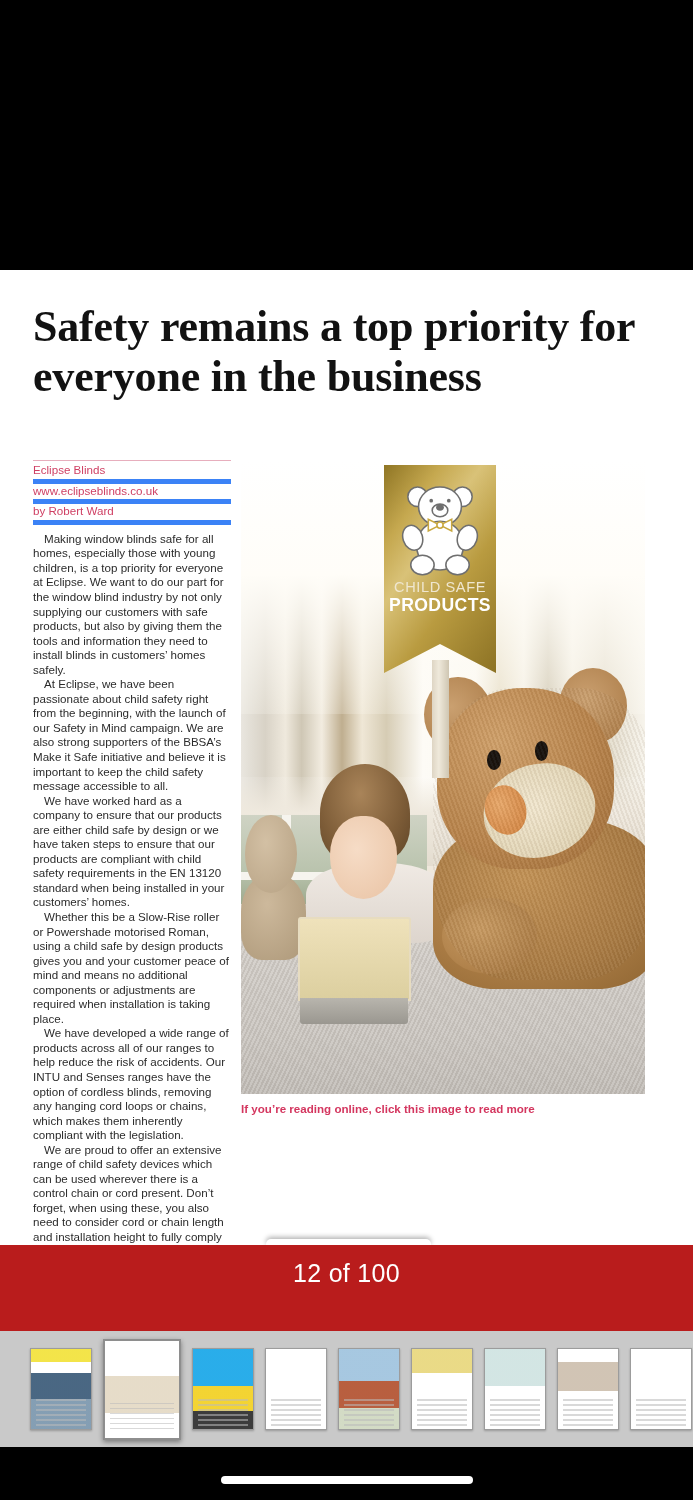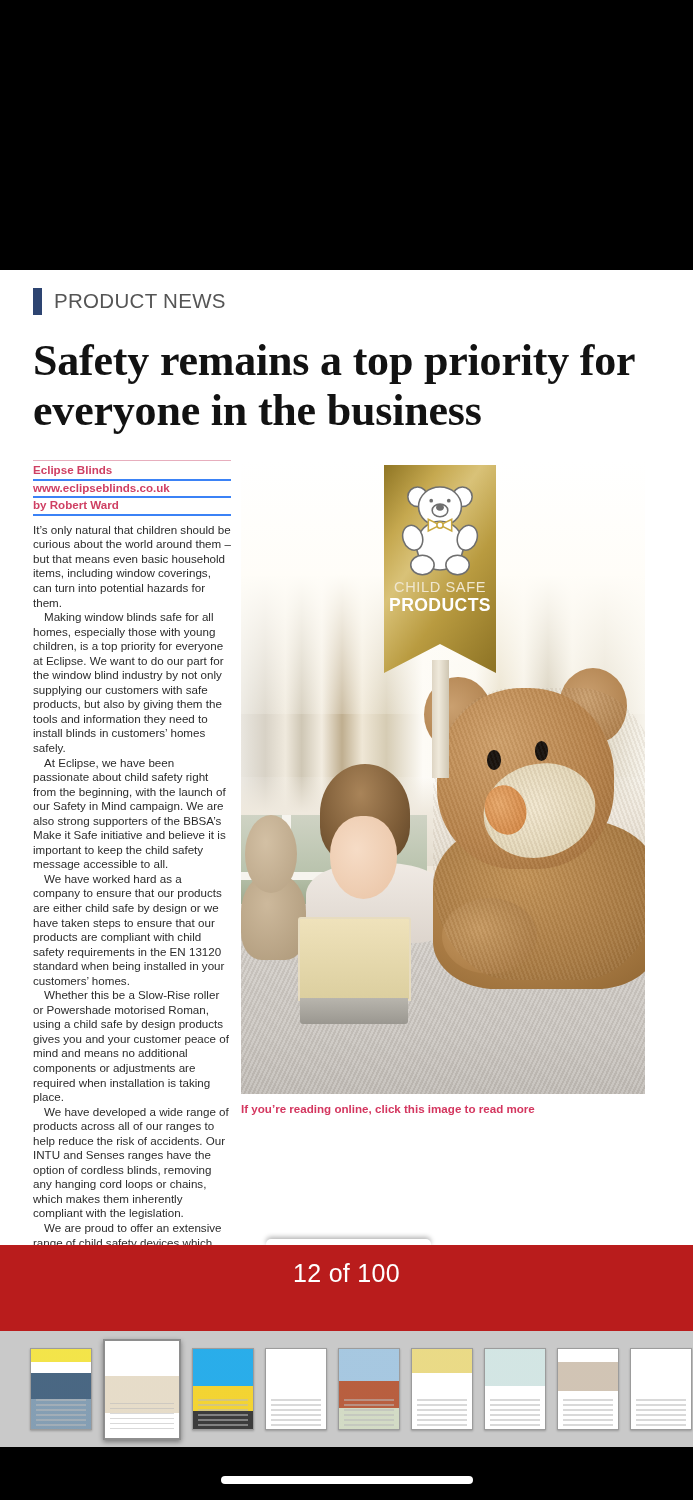--- a/index.html
+++ b/index.html
@@ -63,22 +63,22 @@
     letter-spacing: -0.2px;
   }
 
   
   .cols { position: absolute; left: 0; top: 178px; width: 612px; }
 
   .col-left { position: absolute; left: 0; top: 0; width: 198px; }
 
   .byline { margin-bottom: 7px; }
   .byline div {
-    font-size: 11.6px; font-weight: bold; color: #cf3f63;
-    line-height: 14.6px; border-bottom: 2px solid #3b82f6; padding-bottom: 1px;
+    font-size: 11.6px; font-weight: normal; color: #cf3f63;
+    line-height: 14.6px; border-bottom: 5px solid #3b82f6; padding-bottom: 1px;
   }
   .byline div:first-child { border-top: 1px solid #e7aebd; padding-top: 2px; }
 
   .bodytext { font-size: 11.6px; line-height: 14.55px; color: #2b2b2b; text-align: left; }
   .bodytext p { margin: 0; }
   .bodytext p.ind { text-indent: 11px; }
 
   
   .photo {
     position: absolute; left: 208px; top: 0; width: 404px; height: 634px;
@@ -284,37 +284,32 @@
 <div class="screen">
 
   <div class="topblack"></div>
 
 
   <div class="gapblack"></div>
 
   <div class="page">
     <div class="page-inner">
 
-      <div class="kicker">
-        <div class="kicker-bar"></div>
-        <div class="kicker-text">PRODUCT NEWS</div>
-      </div>
 
       <div class="headline">Safety remains a top priority for everyone in the business</div>
 
       <div class="cols">
 
         <div class="col-left">
           <div class="byline">
             <div>Eclipse Blinds</div>
             <div>www.eclipseblinds.co.uk</div>
             <div>by Robert Ward</div>
           </div>
           <div class="bodytext">
-            <p>It’s only natural that children should be curious about the world around them – but that means even basic household items, including window coverings, can turn into potential hazards for them.</p>
             <p class="ind">Making window blinds safe for all homes, especially those with young children, is a top priority for everyone at Eclipse. We want to do our part for the window blind industry by not only supplying our customers with safe products, but also by giving them the tools and information they need to install blinds in customers’ homes safely.</p>
             <p class="ind">At Eclipse, we have been passionate about child safety right from the beginning, with the launch of our Safety in Mind campaign. We are also strong supporters of the BBSA’s Make it Safe initiative and believe it is important to keep the child safety message accessible to all.</p>
             <p class="ind">We have worked hard as a company to ensure that our products are either child safe by design or we have taken steps to ensure that our products are compliant with child safety requirements in the EN 13120 standard when being installed in your customers’ homes.</p>
             <p class="ind">Whether this be a Slow-Rise roller or Powershade motorised Roman, using a child safe by design products gives you and your customer peace of mind and means no additional components or adjustments are required when installation is taking place.</p>
             <p class="ind">We have developed a wide range of products across all of our ranges to help reduce the risk of accidents. Our INTU and Senses ranges have the option of cordless blinds, removing any hanging cord loops or chains, which makes them inherently compliant with the legislation.</p>
             <p class="ind">We are proud to offer an extensive range of child safety devices which can be used wherever there is a control chain or cord present. Don’t forget, when using these, you also need to consider cord or chain length and installation height to fully comply with</p>
           </div>
         </div>
 
         <div class="photo">

